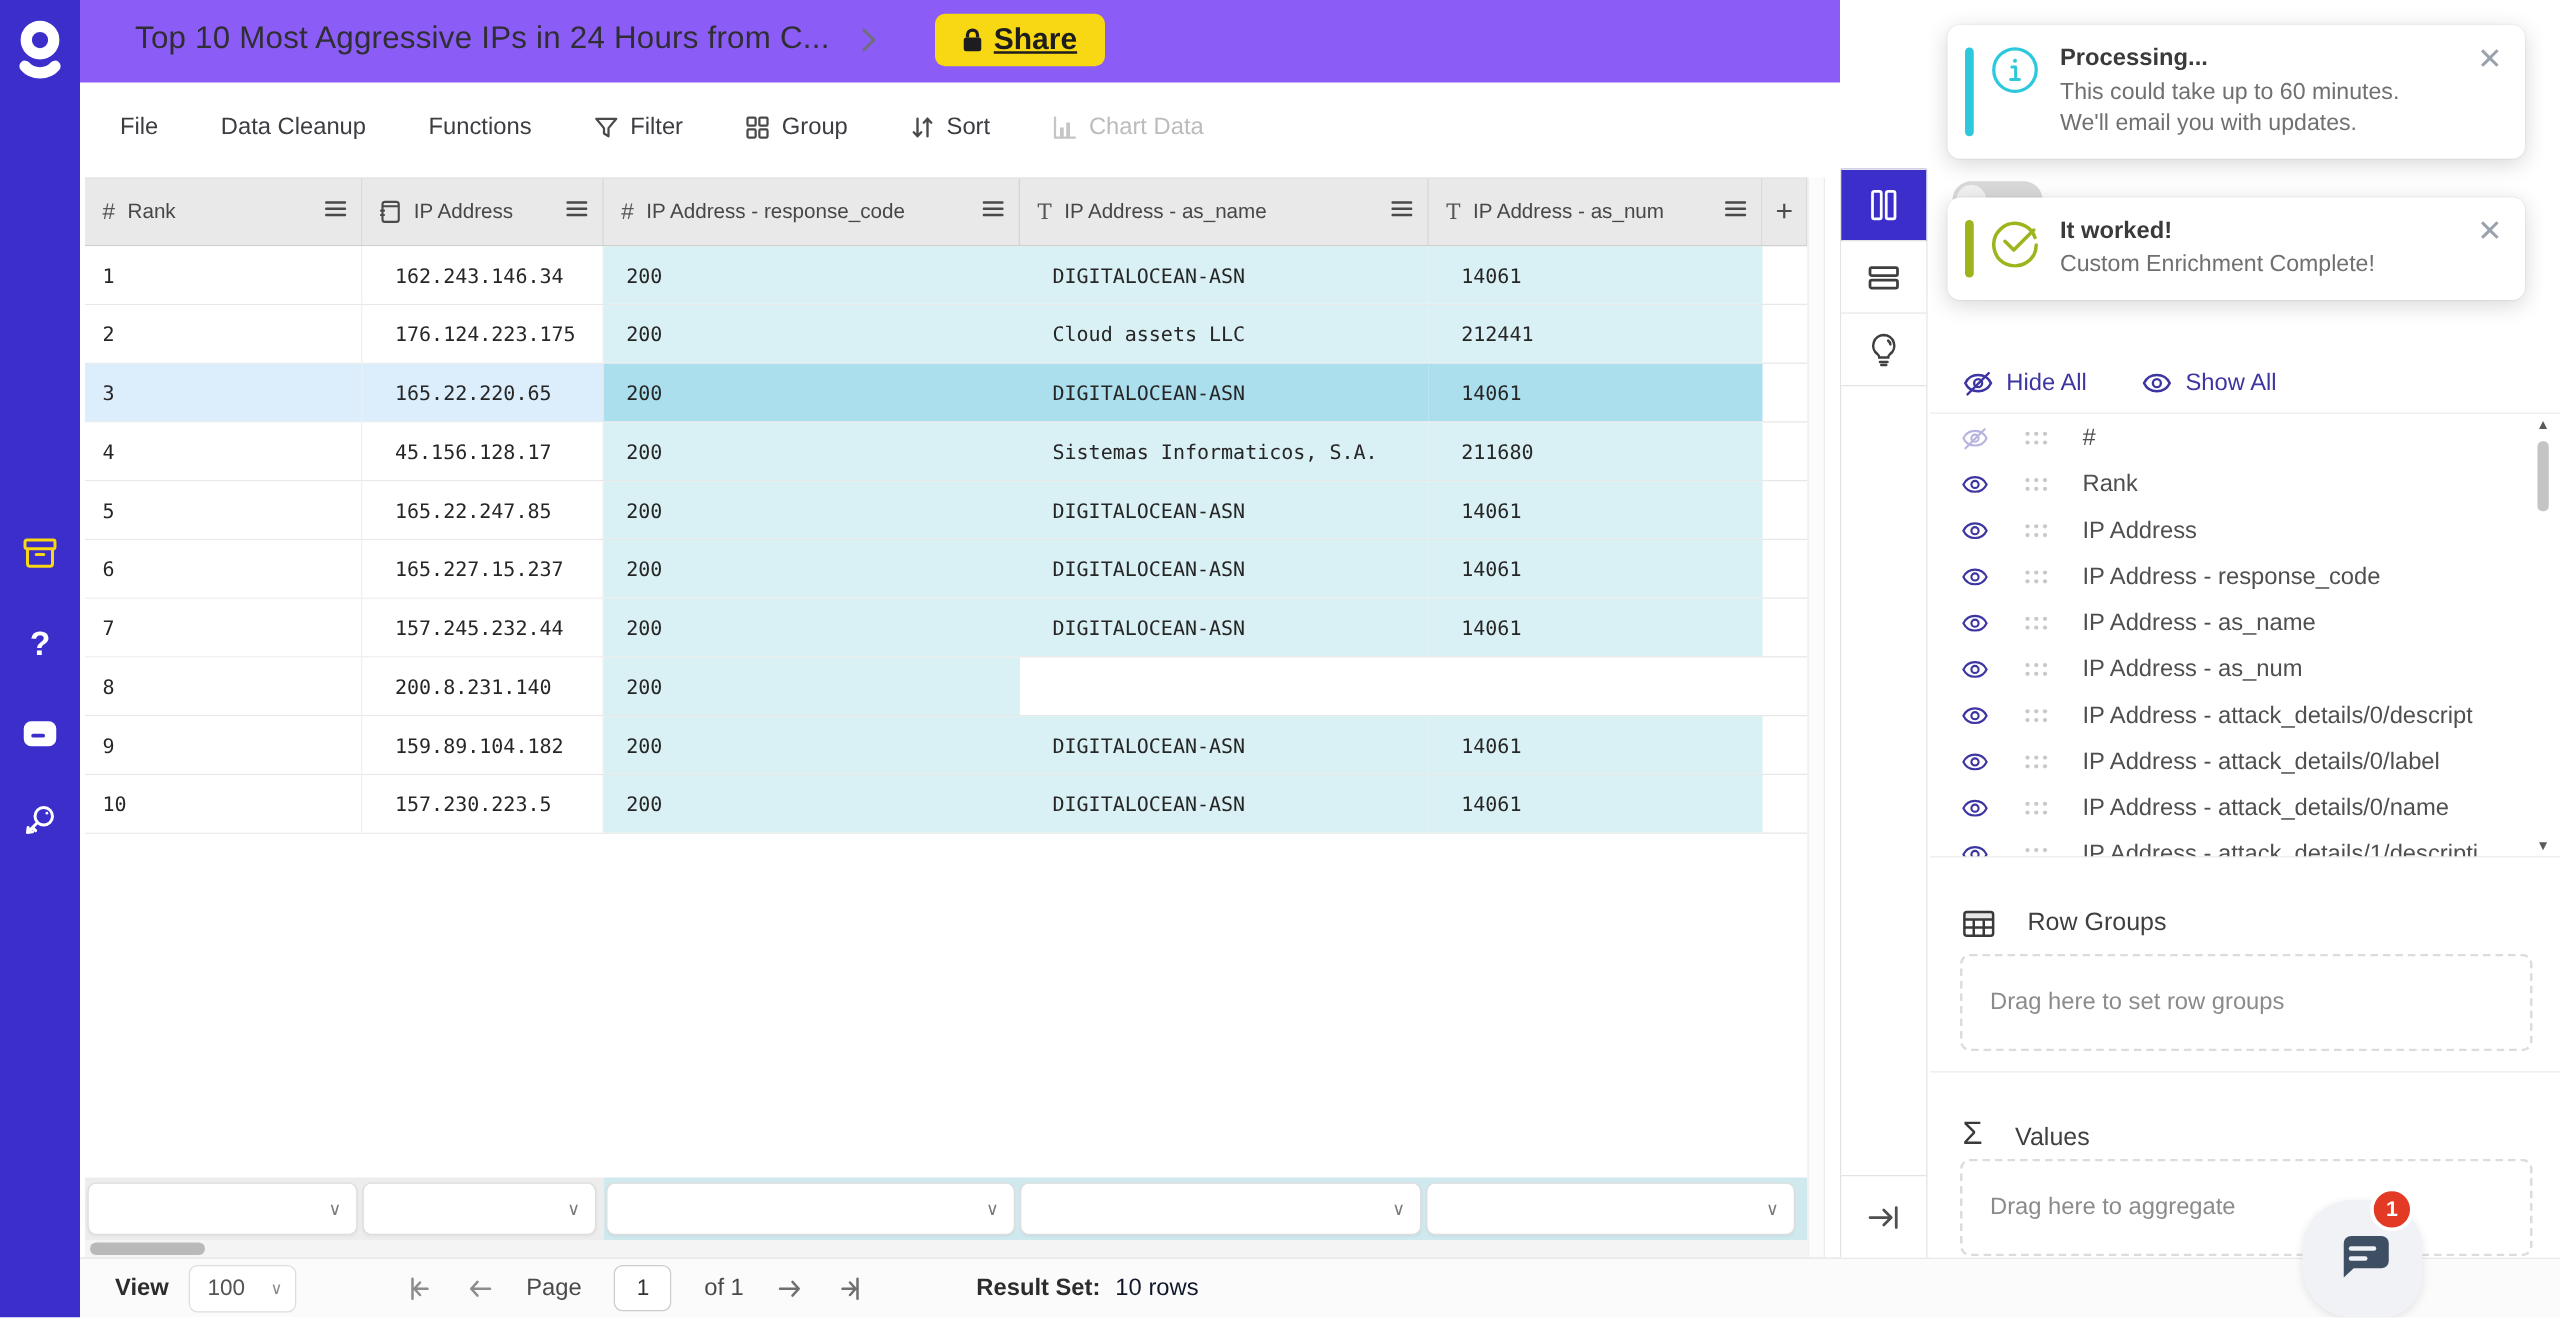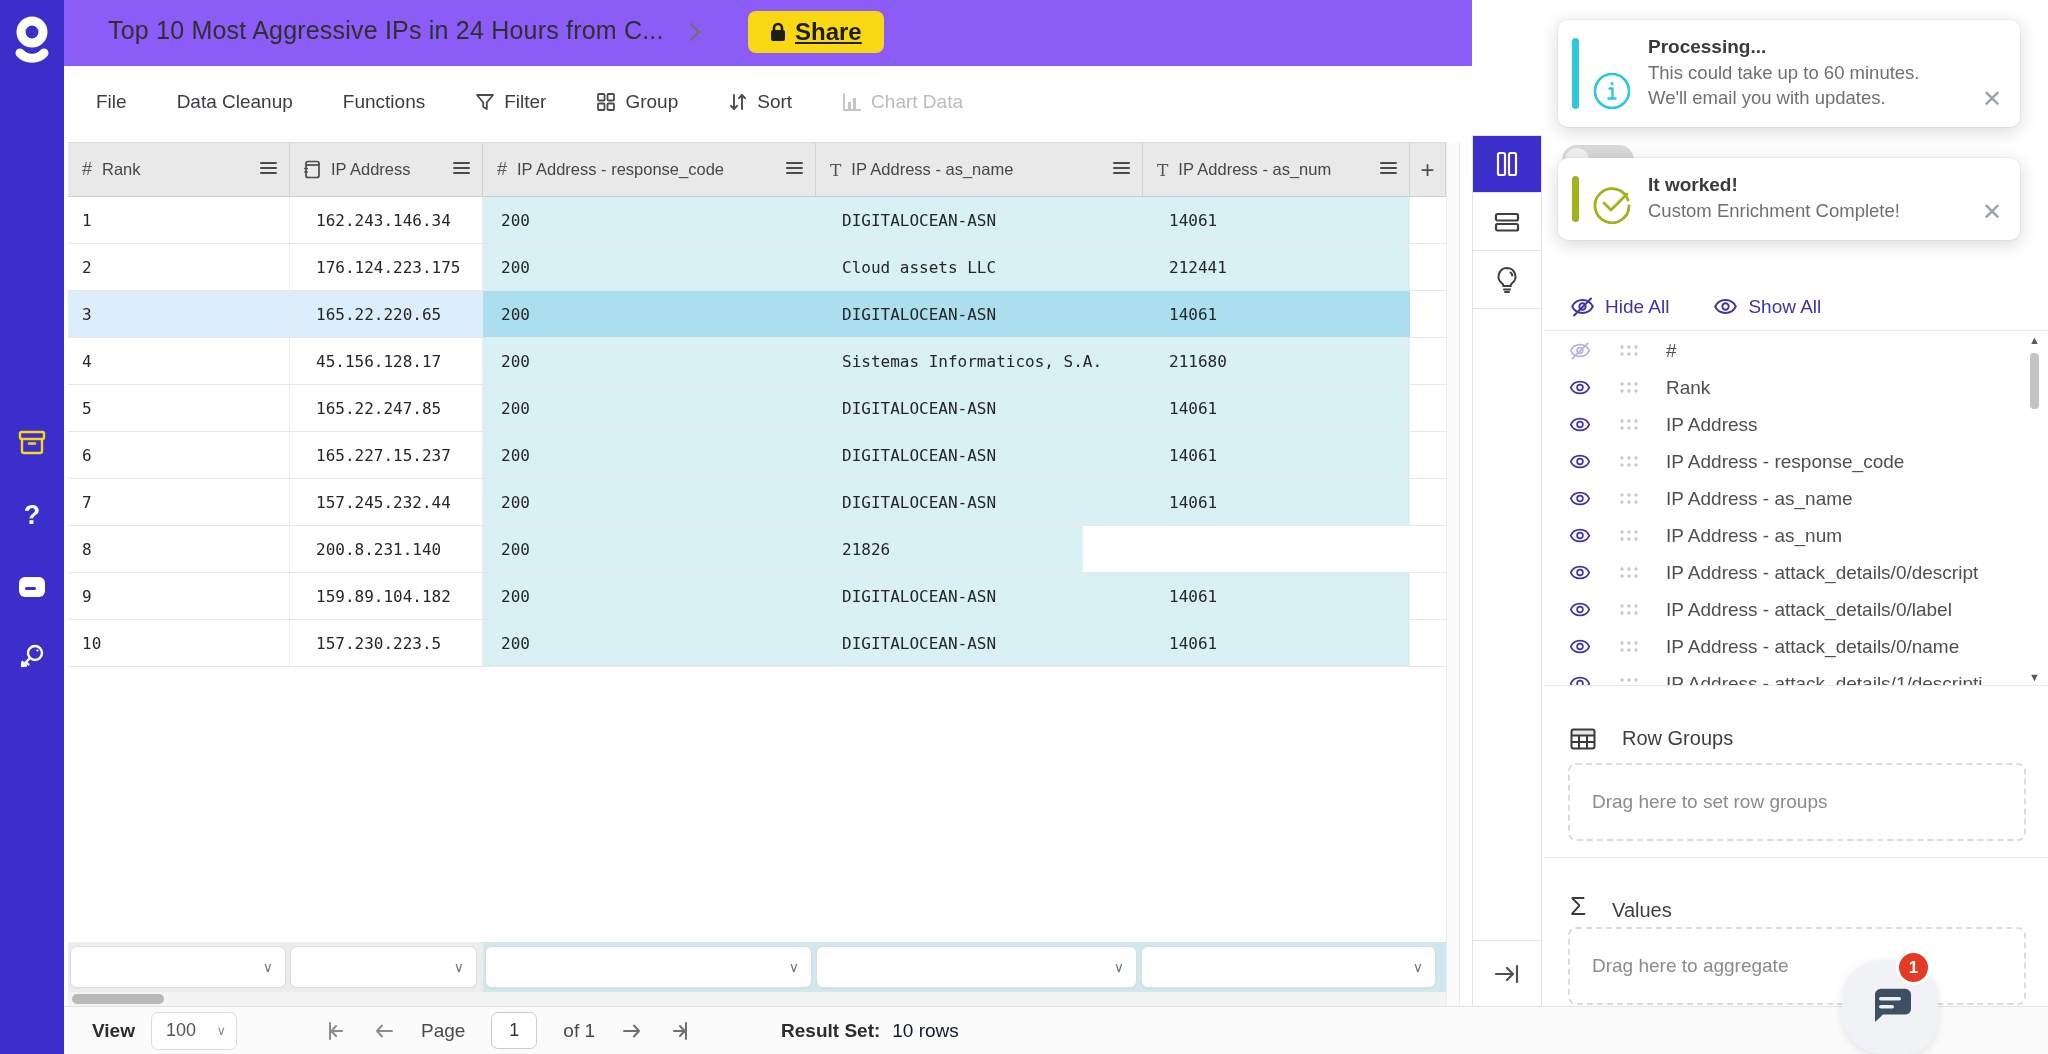--- a/index.html
+++ b/index.html
@@ -105,21 +105,21 @@
   .ls-thumb { position:absolute; left:4px; top:18px; width:9px; height:56px; background:#c4c4c4; border-radius:4px; cursor:pointer; }
   .sec-head { position:absolute; left:26px; display:flex; align-items:flex-end; gap:26px; }
   .sec-head .sec-title { font-size:20px; color:#3f3f3f; }
   .sigma { font-size:26px; color:#3a3a3a; font-weight:500; }
   .dropzone { position:absolute; left:24px; width:458px; height:78px; border:2px dashed #dcdcdc; border-radius:8px;
     display:flex; align-items:center; padding-left:22px; font-size:19px; color:#8b8b8b; }
   .panel-divider { position:absolute; left:0; width:100%; border-top:1px solid #ebebeb; }
 
   
   .toast { position:absolute; width:462px; background:#fff; border-radius:10px; z-index:60;
-    box-shadow:0 4px 18px rgba(0,0,0,.16), 0 0 0 1px rgba(0,0,0,.03); display:flex; align-items:flex-end; padding:16px 18px 16px 14px; }
+    box-shadow:0 4px 18px rgba(0,0,0,.16), 0 0 0 1px rgba(0,0,0,.03); display:flex; align-items:flex-start; padding:16px 18px 16px 14px; }
   .toast .bar { width:7px; border-radius:4px; align-self:stretch; margin:2px 0; flex:none; }
   .toast .ticon { margin:0 16px 0 13px; flex:none; display:flex; }
   .toast .tbody { flex:1; min-width:0; }
   .toast .ttitle { font-size:19px; font-weight:700; color:#3a3a3a; margin-bottom:3px; }
   .toast .tmsg { font-size:18.5px; color:#707070; line-height:1.35; }
   .toast .tclose { flex:none; color:#9aa3ad; font-size:24px; cursor:pointer; margin-left:10px; line-height:1; }
   #toast-processing { left:1558px; top:20px; }
   #toast-success { left:1558px; top:158px; }
 
   
@@ -320,21 +320,20 @@
           <div class="cell c0">7</div>
           <div class="cell c1">157.245.232.44</div>
           <div class="cell c2 enriched">200</div>
           <div class="cell c3 enriched">DIGITALOCEAN-ASN</div>
           <div class="cell c4 enriched">14061</div>
         </div>
         <div class="grid-row">
           <div class="cell c0">8</div>
           <div class="cell c1">200.8.231.140</div>
           <div class="cell c2 enriched">200</div>
-          <div class="cell c4 enriched">21826</div>
         </div>
         <div class="grid-row">
           <div class="cell c0">9</div>
           <div class="cell c1">159.89.104.182</div>
           <div class="cell c2 enriched">200</div>
           <div class="cell c3 enriched">DIGITALOCEAN-ASN</div>
           <div class="cell c4 enriched">14061</div>
         </div>
         <div class="grid-row">
           <div class="cell c0">10</div>

